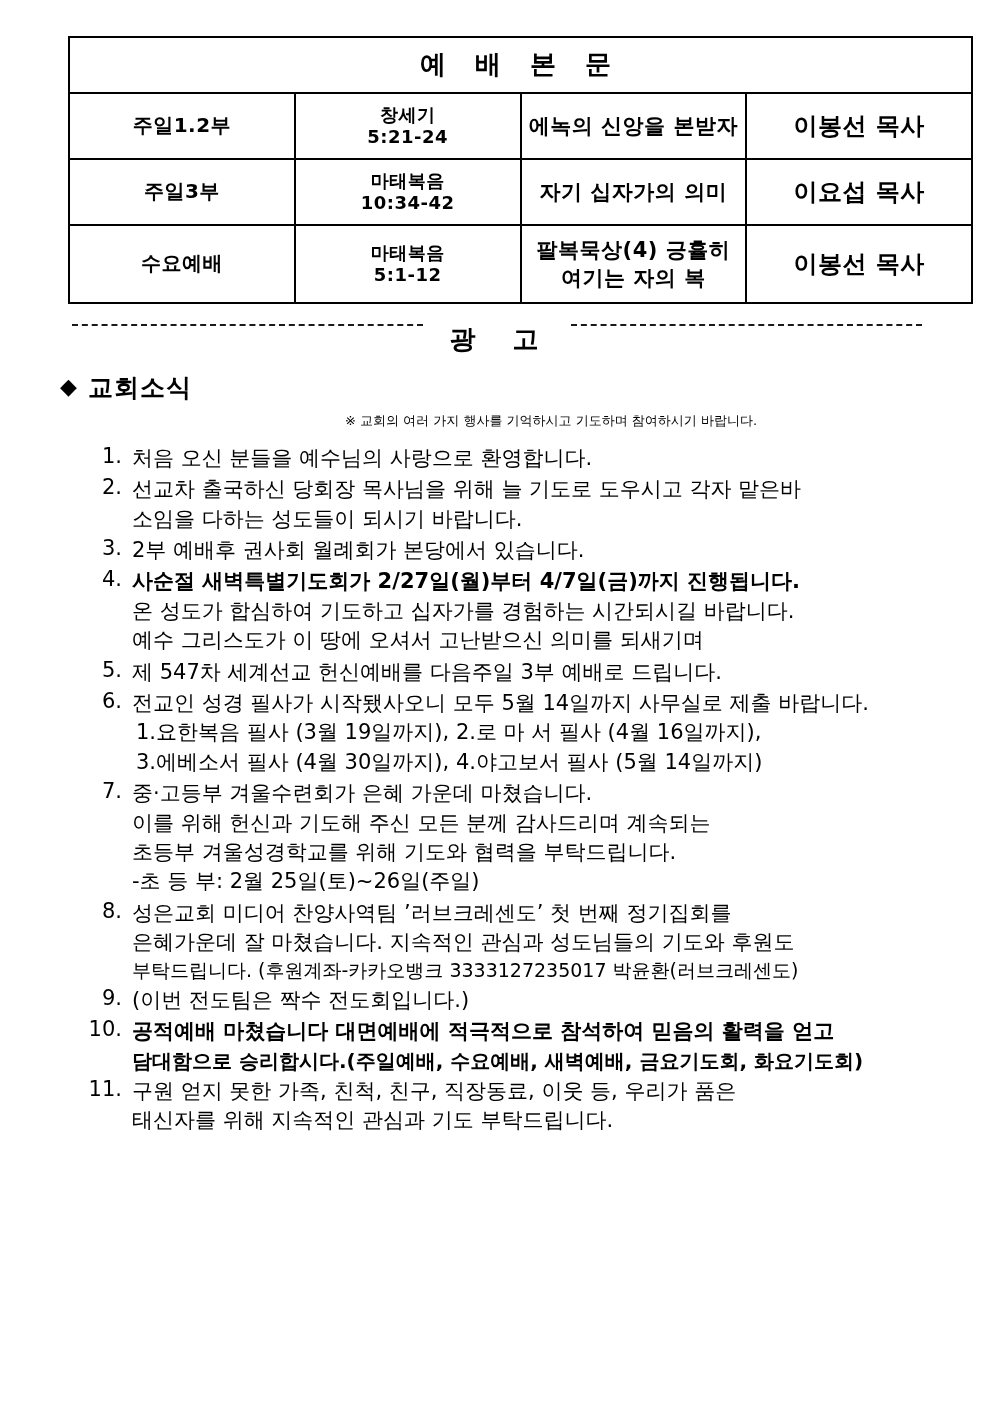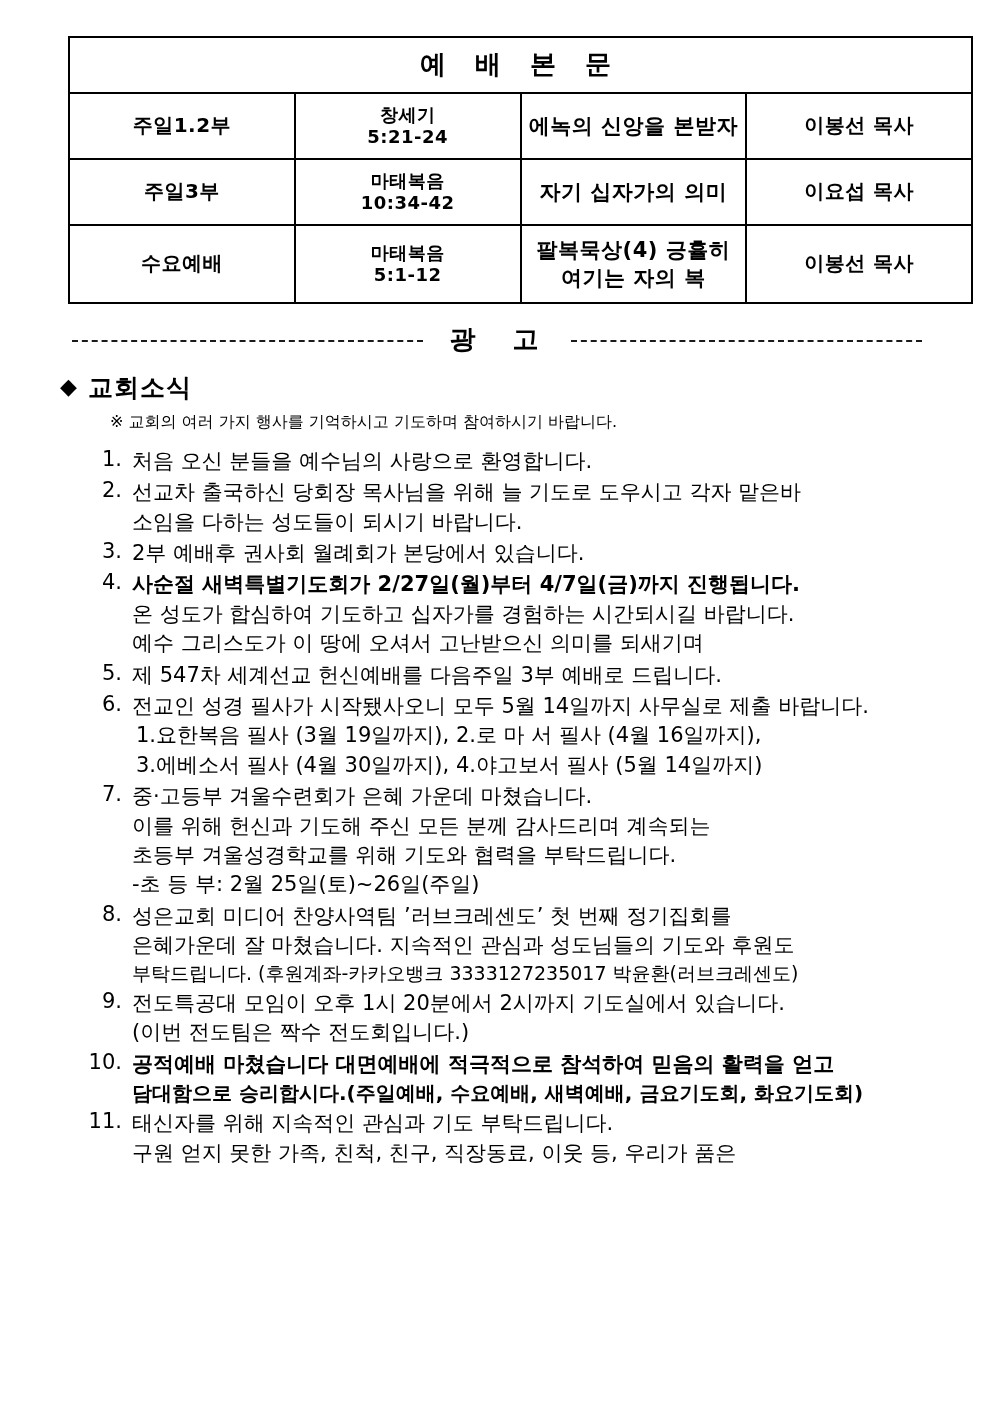--- a/index.html
+++ b/index.html
@@ -56,29 +56,29 @@
     width: 185px;
     font-size: 18px;
     line-height: 1.22;
   }
   td.col-sermon {
     font-size: 21px;
     letter-spacing: 1px;
   }
   td.col-preacher {
     width: 145px;
-    font-size: 20px;
+    font-size: 24px;
   }
   .sc-line1 { display:block; }
   .sc-line2 { display:block; }
 
   
   .ad-header {
     display: flex;
-    align-items: center;
+    align-items: flex-start;
     margin: 18px 70px 0 72px;
   }
   .dash-rule {
     flex: 1 1 auto;
     border-top: 2px dashed #1a1a1a;
     height: 0;
     position: relative;
     top: 2px;
   }
   .ad-title {
@@ -98,22 +98,23 @@
     display: flex;
     align-items: center;
     gap: 10px;
   }
   .diamond-icon {
     font-size: 22px;
     line-height: 1;
   }
   .section-note {
     margin: 8px 0 0 110px;
-    font-size: 16px;
+    font-size: 13px;
     letter-spacing: 0px;
+    text-align: center;
   }
 
   ol.notices {
     list-style: none;
     margin: 14px 0 0 0;
     padding: 0 0 0 78px;
   }
   ol.notices > li {
     display: flex;
     align-items: flex-start;
@@ -260,36 +261,35 @@
       <span class="body">
         <span class="ln">성은교회 미디어 찬양사역팀 ’러브크레센도’ 첫 번째 정기집회를</span>
         <span class="ln">은혜가운데 잘 마쳤습니다. 지속적인 관심과 성도님들의 기도와 후원도</span>
         <span class="ln smaller">부탁드립니다. (후원계좌-카카오뱅크 3333127235017 박윤환(러브크레센도)</span>
       </span>
     </li>
 
     <li>
       <span class="num">9.</span>
       <span class="body">
-        <span class="ln">전도특공대 모임이 오후 1시 20분에서 2시까지 기도실에서 있습니다.</span>
         <span class="ln">(이번 전도팀은 짝수 전도회입니다.)</span>
       </span>
     </li>
 
     <li>
       <span class="num">10.</span>
       <span class="body">
         <span class="ln b">공적예배 마쳤습니다 대면예배에 적극적으로 참석하여 믿음의 활력을 얻고</span>
         <span class="ln b small">담대함으로 승리합시다.(주일예배, 수요예배, 새벽예배, 금요기도회, 화요기도회)</span>
       </span>
     </li>
 
     <li>
       <span class="num">11.</span>
       <span class="body">
+        <span class="ln">구원 얻지 못한 가족, 친척, 친구, 직장동료, 이웃 등, 우리가 품은</span>
         <span class="ln">태신자를 위해 지속적인 관심과 기도 부탁드립니다.</span>
-        <span class="ln">구원 얻지 못한 가족, 친척, 친구, 직장동료, 이웃 등, 우리가 품은</span>
       </span>
     </li>
 
   </ol>
 
 </div>
 
 </body></html>

